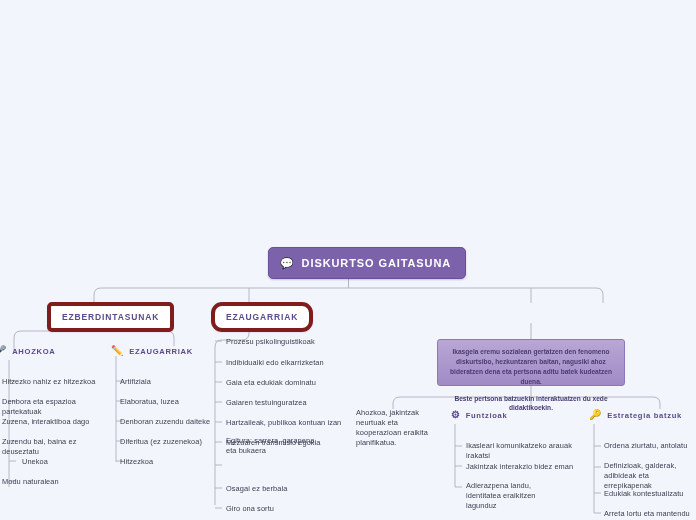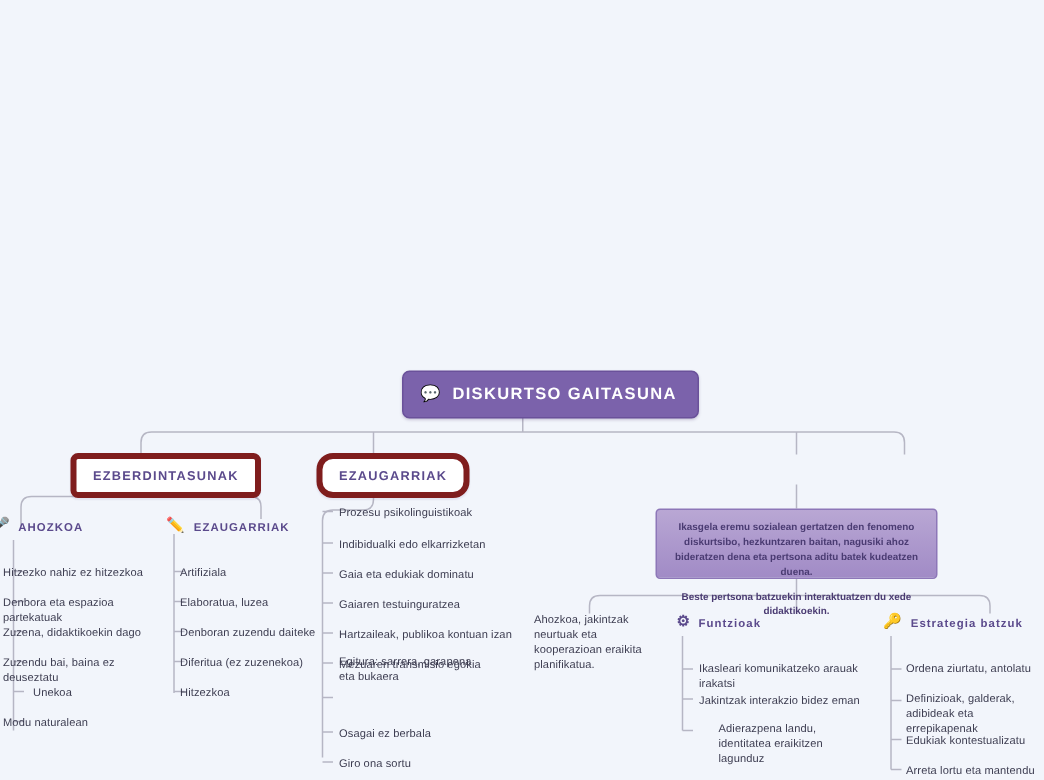--- a/index.html
+++ b/index.html
@@ -190,21 +190,21 @@
     <span>AHOZKOA</span>
   </div>
 
   <div class="node leaf" style="left:2px; top:377px; width:104px;">
     <span>Hitzezko nahiz ez hitzezkoa</span>
   </div>
   <div class="node leaf" style="left:2px; top:397px; width:104px;">
     <span>Denbora eta espazioa partekatuak</span>
   </div>
   <div class="node leaf" style="left:2px; top:417px; width:104px;">
-    <span>Zuzena, didaktikoekin dago</span>
+    <span>Zuzena, interaktiboa dago</span>
   </div>
   <div class="node leaf" style="left:2px; top:437px; width:104px;">
     <span>Zuzendu bai, baina ez deuseztatu</span>
   </div>
   <div class="node leaf" style="left:2px; top:457px; width:104px;padding-left:20px;">
     <span>Unekoa</span>
   </div>
   <div class="node leaf" style="left:2px; top:477px; width:104px;">
     <span>Modu naturalean</span>
   </div>
@@ -271,21 +271,21 @@
     <span class="glyph">⚙</span>
     <span>Funtzioak</span>
   </div>
 
   <div class="node leaf" style="left:466px; top:441px; width:112px;">
     <span>Ikasleari komunikatzeko arauak irakatsi</span>
   </div>
   <div class="node leaf" style="left:466px; top:462px; width:112px;">
     <span>Jakintzak interakzio bidez eman</span>
   </div>
-  <div class="node leaf" style="left:466px; top:481px; width:96px;margin-left:13px;">
+  <div class="node leaf" style="left:466px; top:481px; width:96px;">
     <span>Adierazpena landu, identitatea eraikitzen lagunduz</span>
   </div>
 
   <div class="node subhead" style="left:589px; top:410px;">
     <span class="glyph">🔑</span>
     <span>Estrategia batzuk</span>
   </div>
 
   <div class="node leaf" style="left:604px; top:441px; width:92px;">
     <span>Ordena ziurtatu, antolatu</span>

